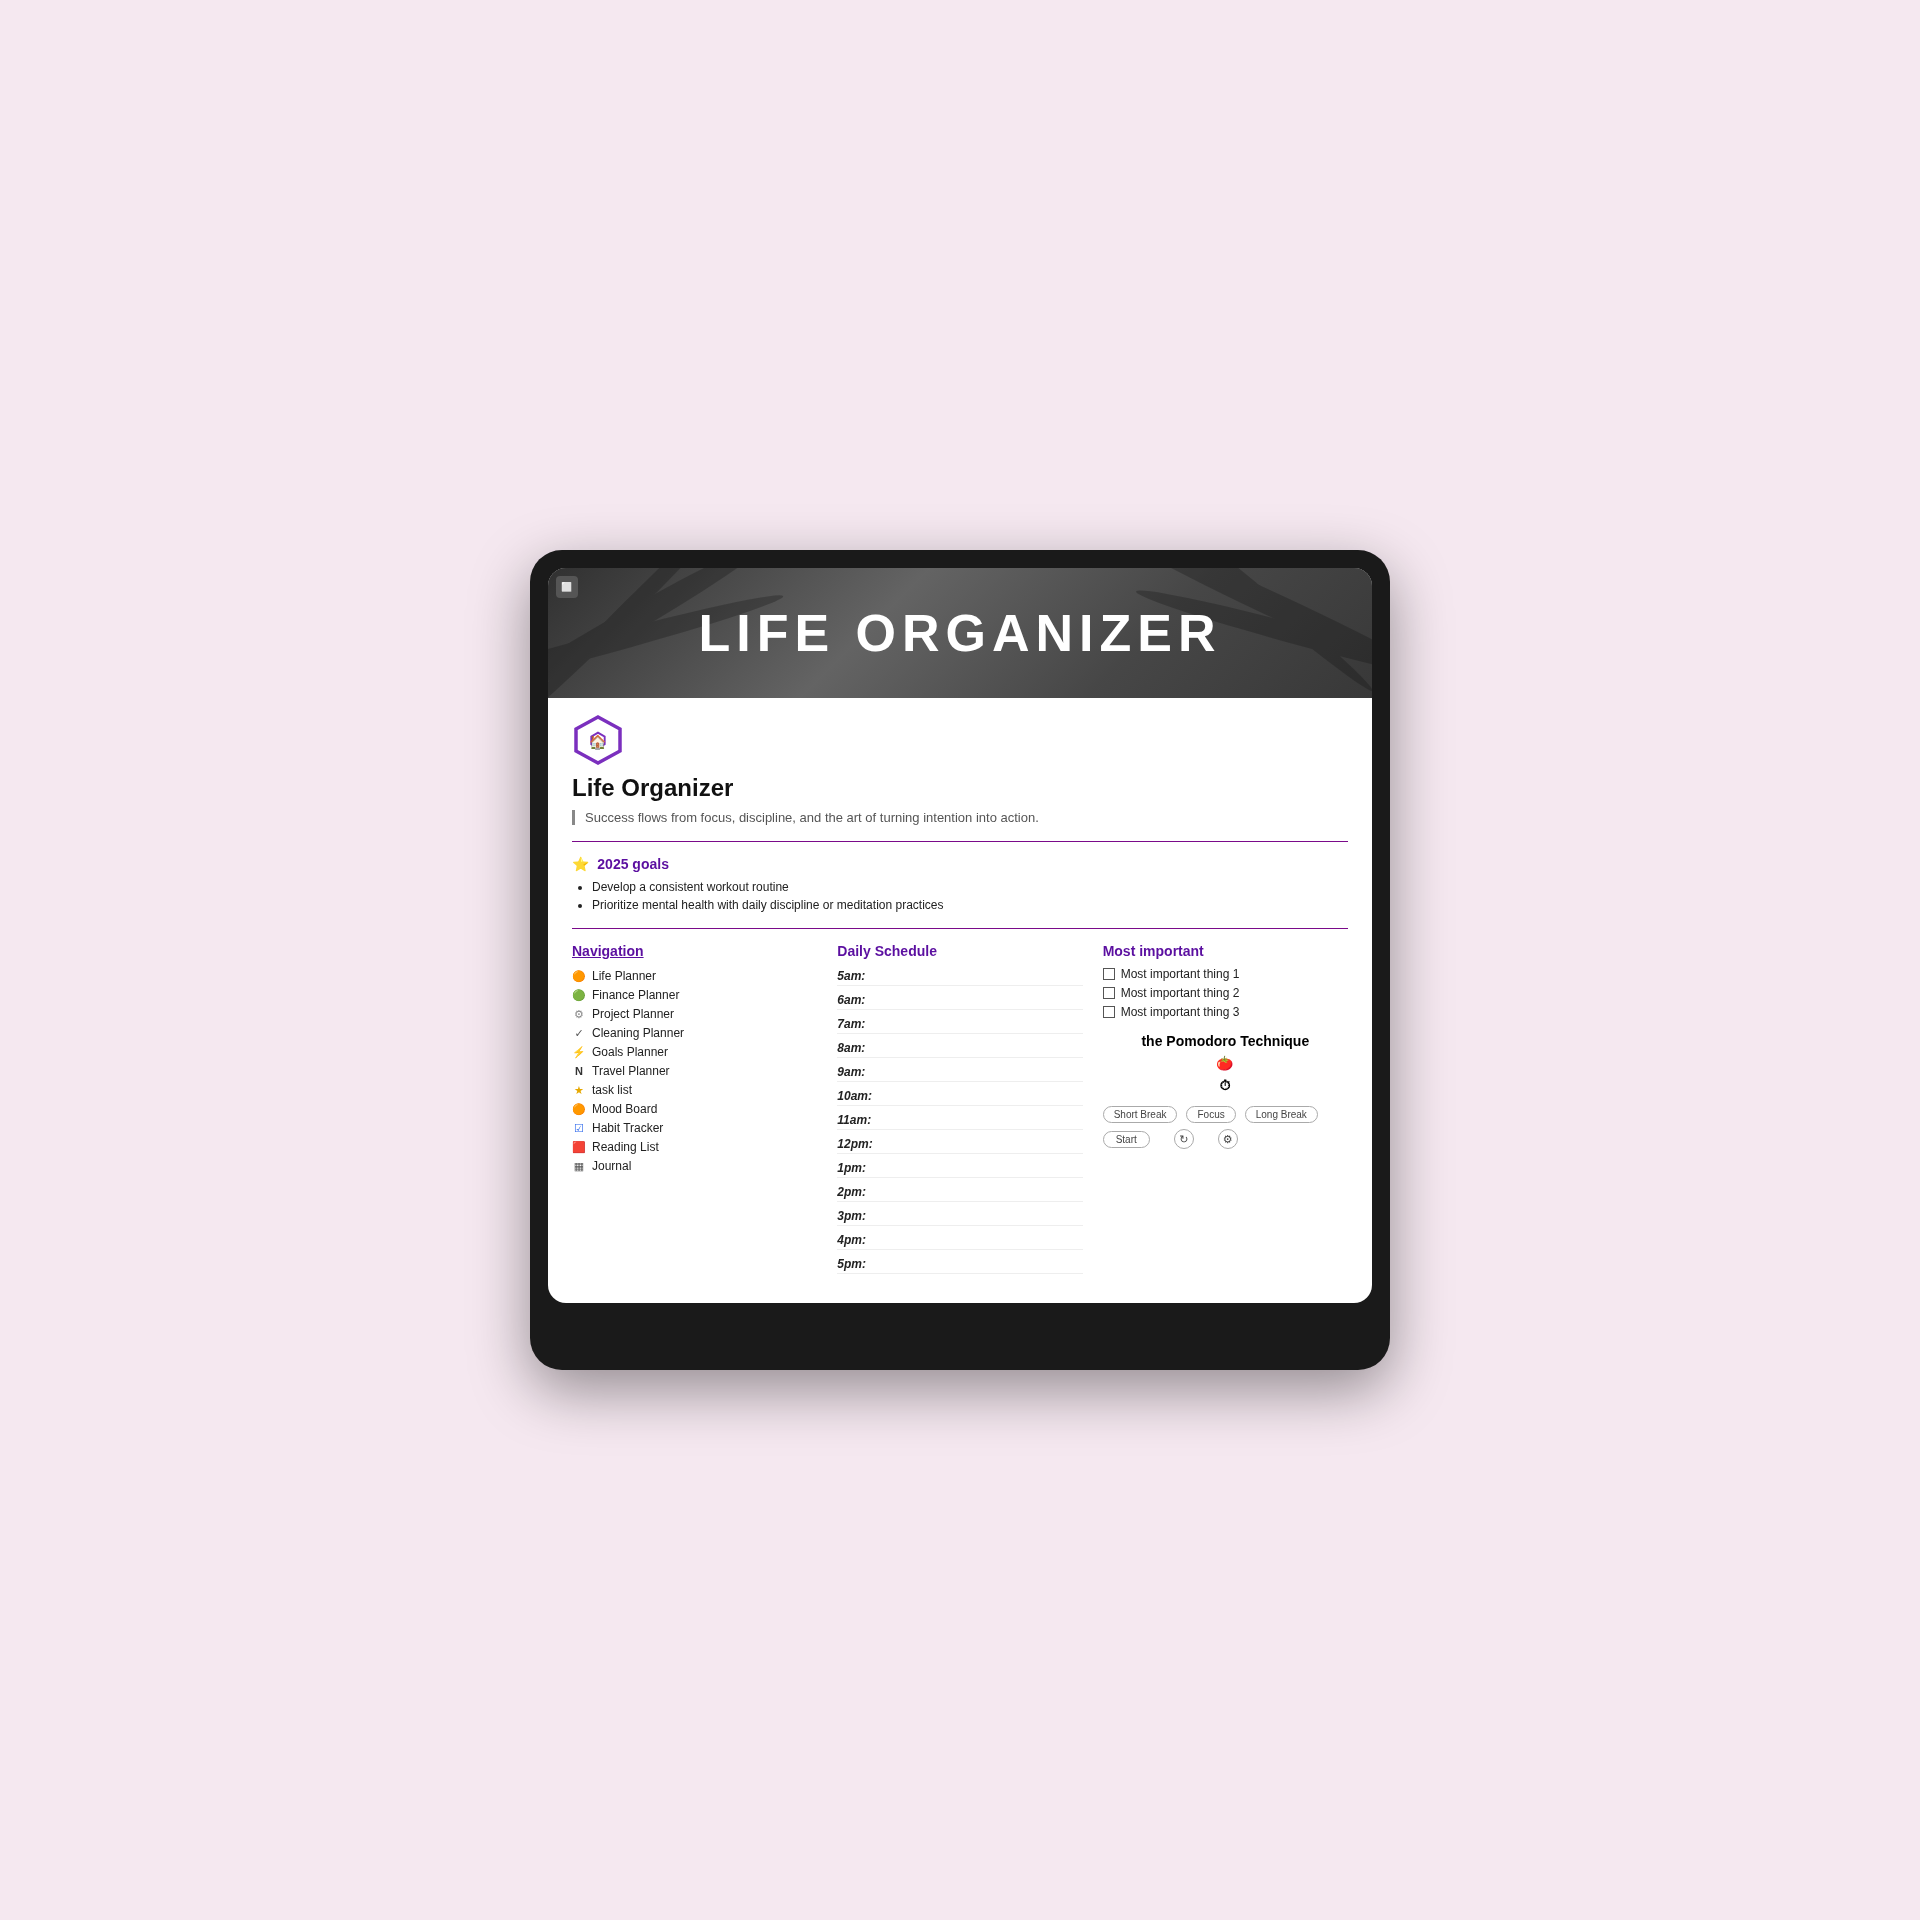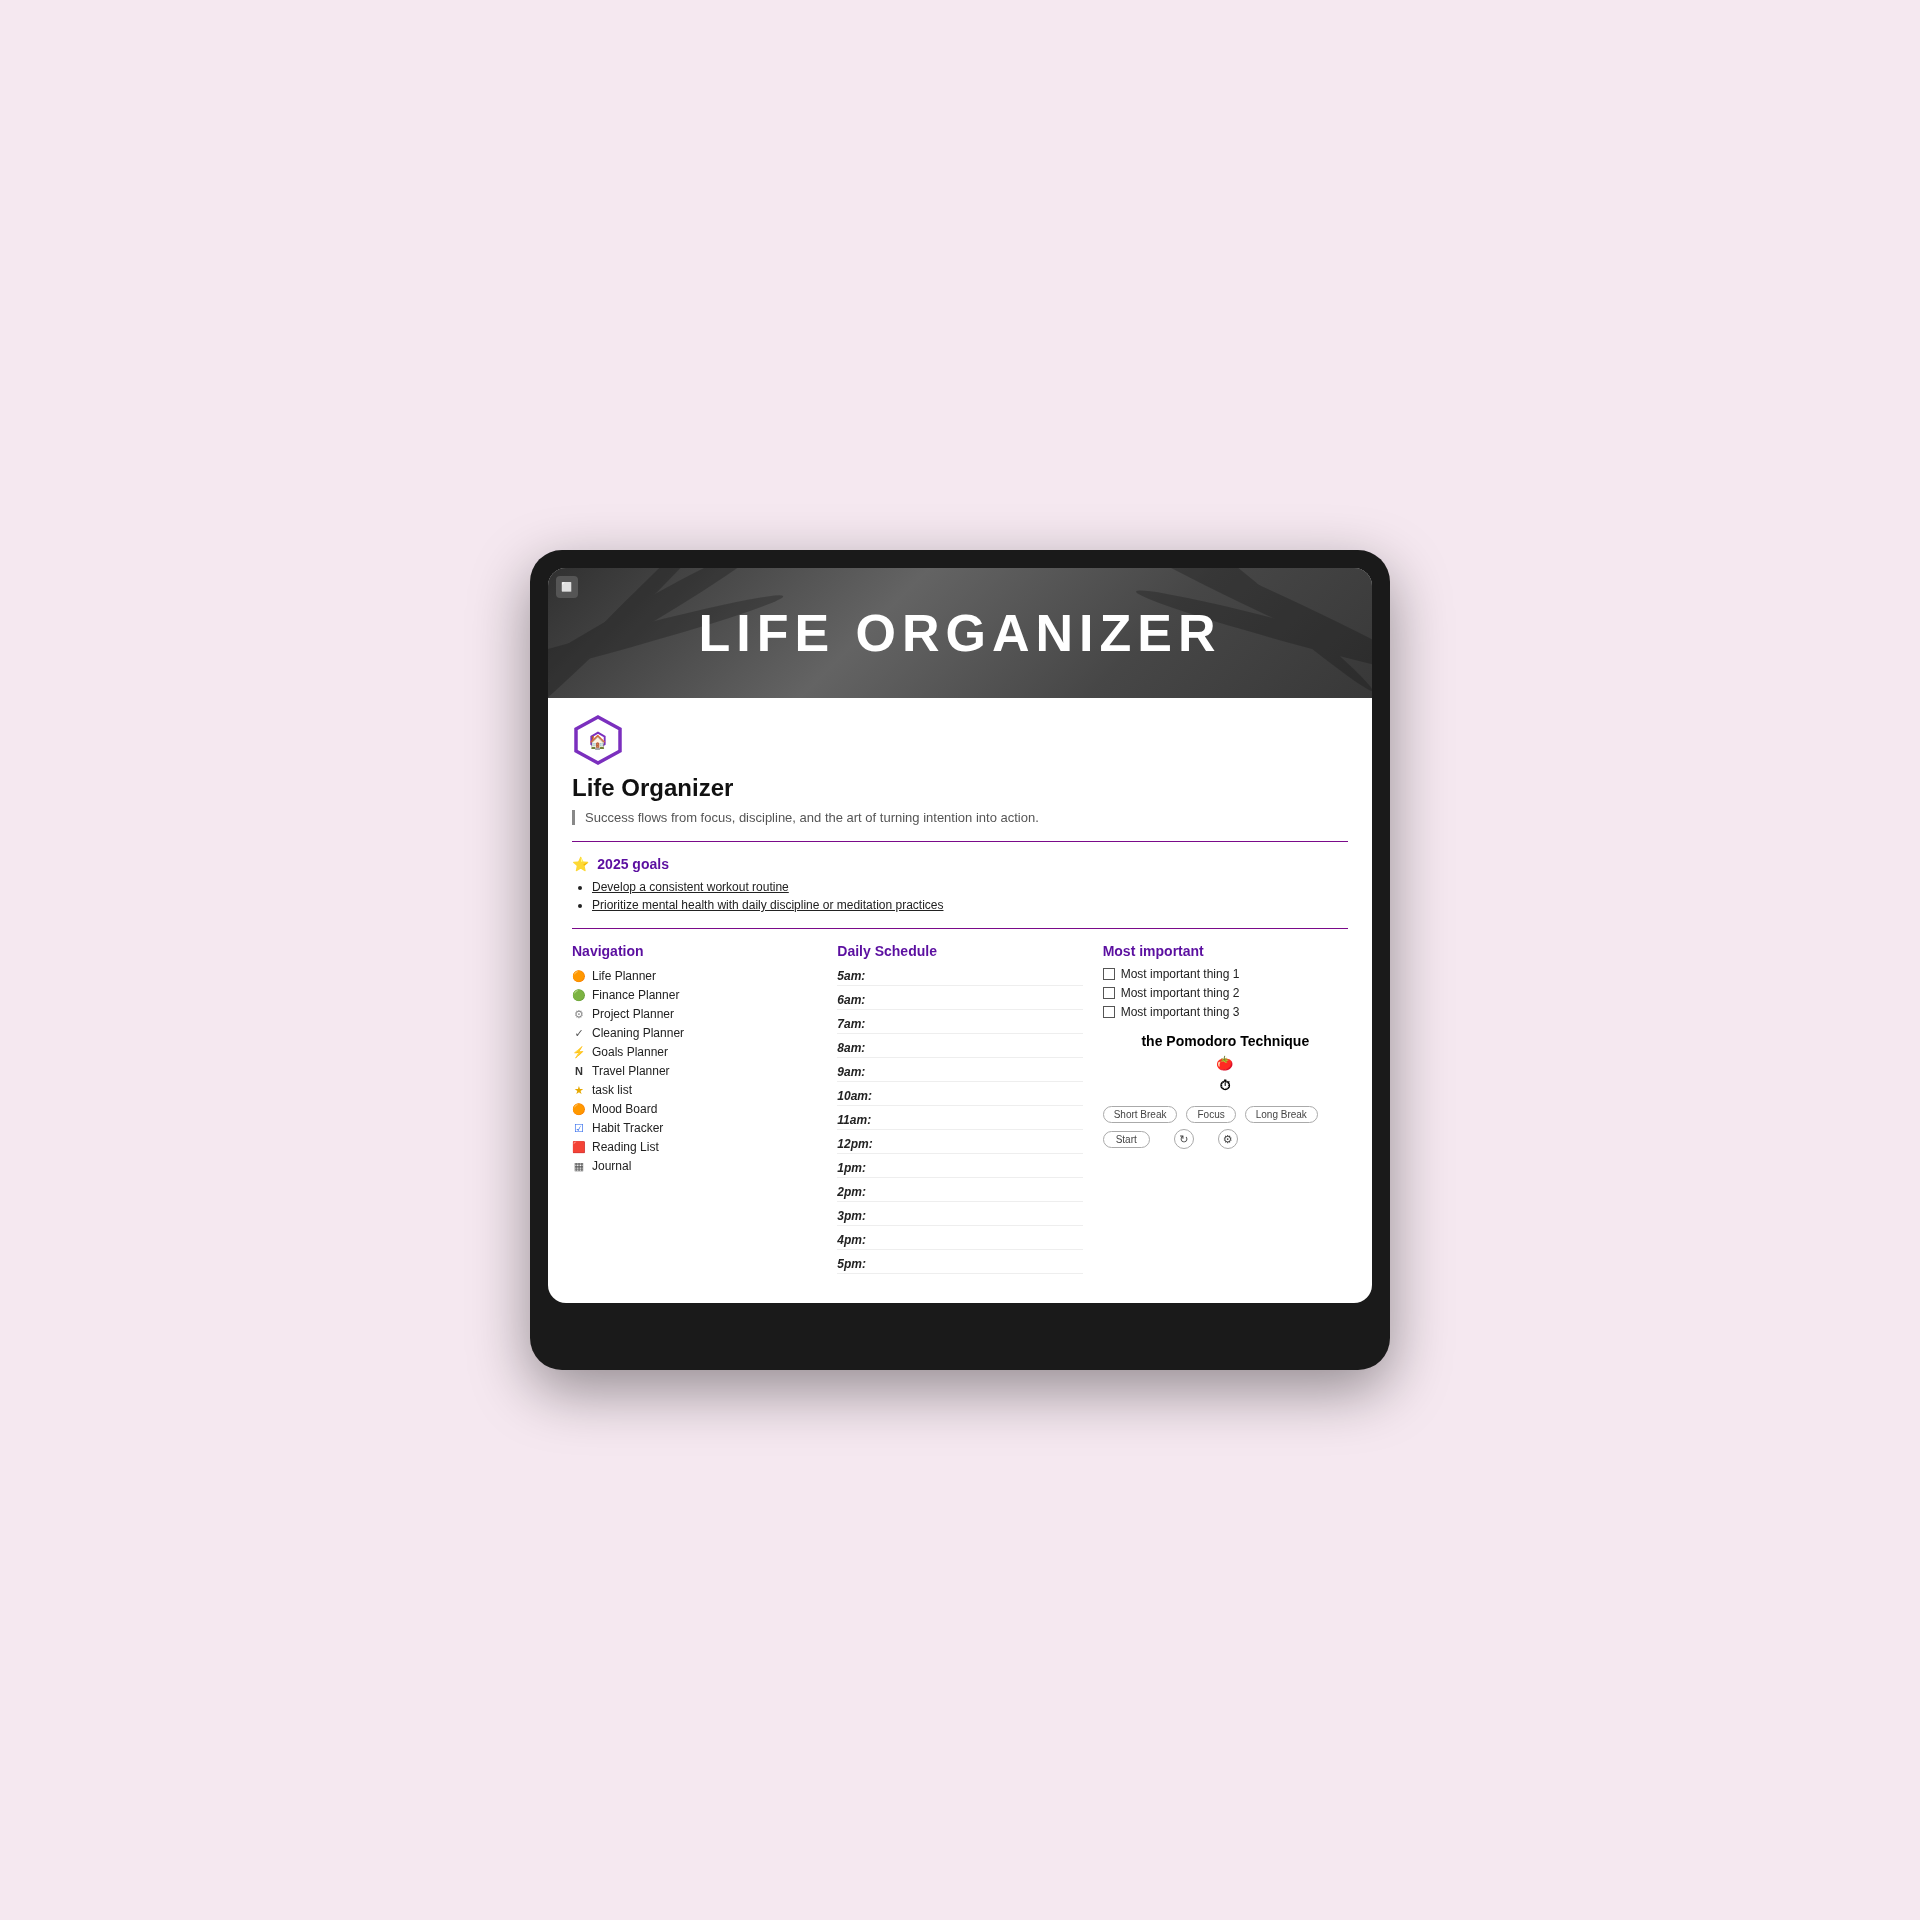--- a/index.html
+++ b/index.html
@@ -106,38 +106,38 @@
       margin-bottom: 8px;
     }
     .goals-title .star-icon {
       margin-right: 4px;
     }
     .goals-list {
       list-style: disc;
       padding-left: 20px;
       color: #222;
       font-size: 12px;
-      text-decoration: underline;
     }
     .goals-list li {
       margin-bottom: 4px;
     }
     
     .three-col {
       display: grid;
       grid-template-columns: 1fr 1fr 1fr;
       gap: 20px;
       margin-top: 10px;
     }
     
     .nav-heading {
       color: #5b0fa0;
       font-size: 14px;
       font-weight: 700;
       margin-bottom: 10px;
+      text-decoration: underline;
     }
     .nav-item {
       display: flex;
       align-items: center;
       gap: 6px;
       font-size: 12px;
       color: #222;
       margin-bottom: 5px;
       cursor: pointer;
     }

